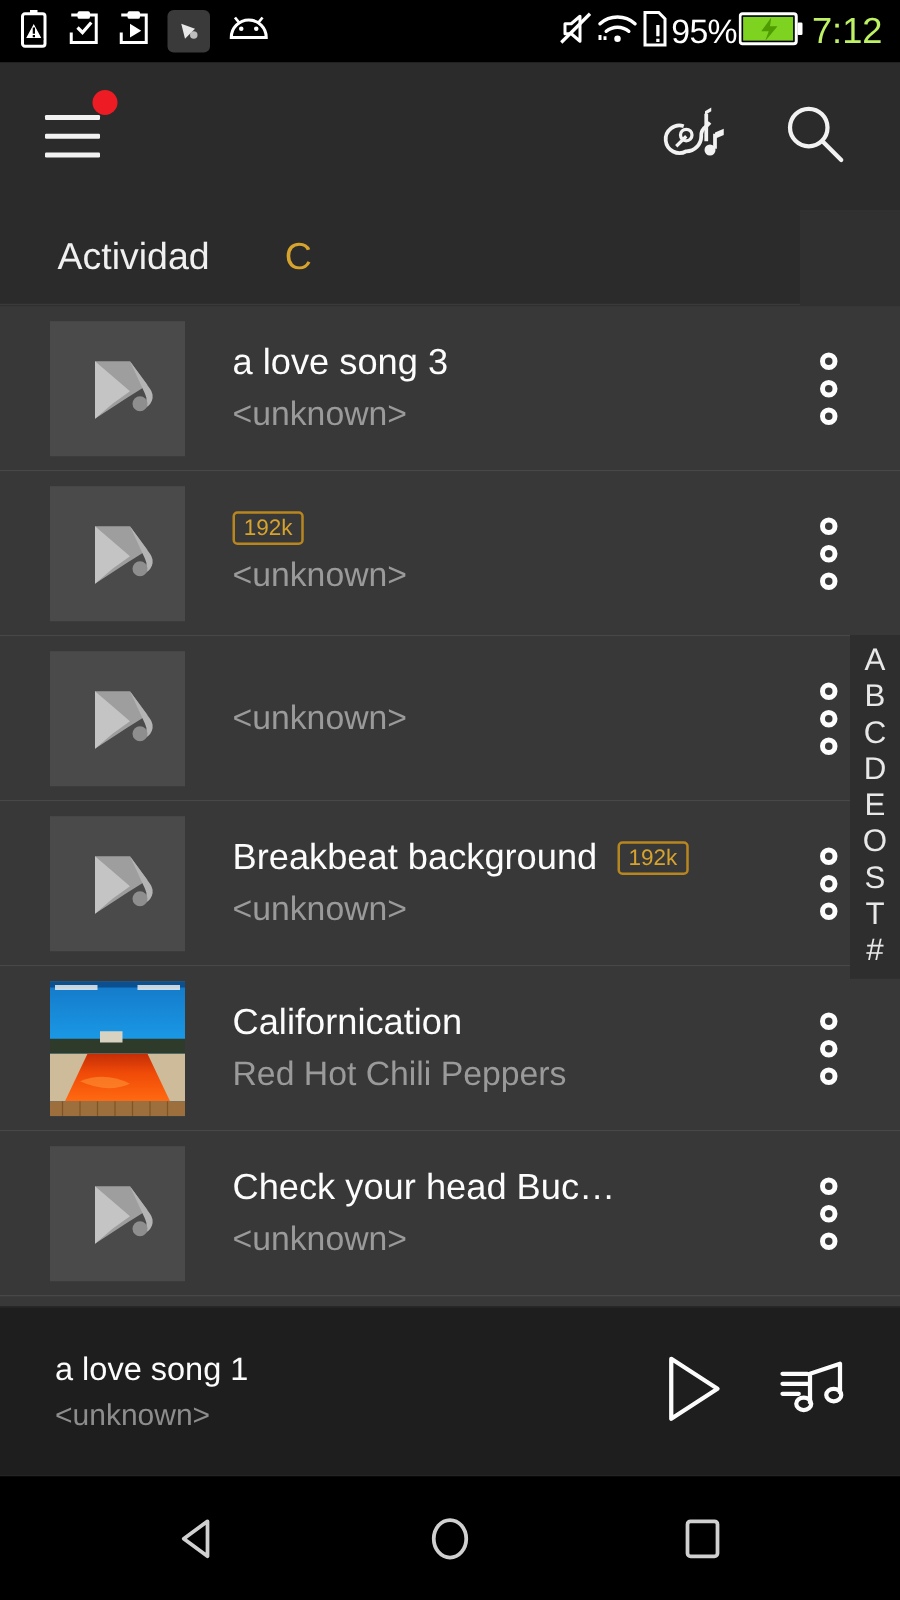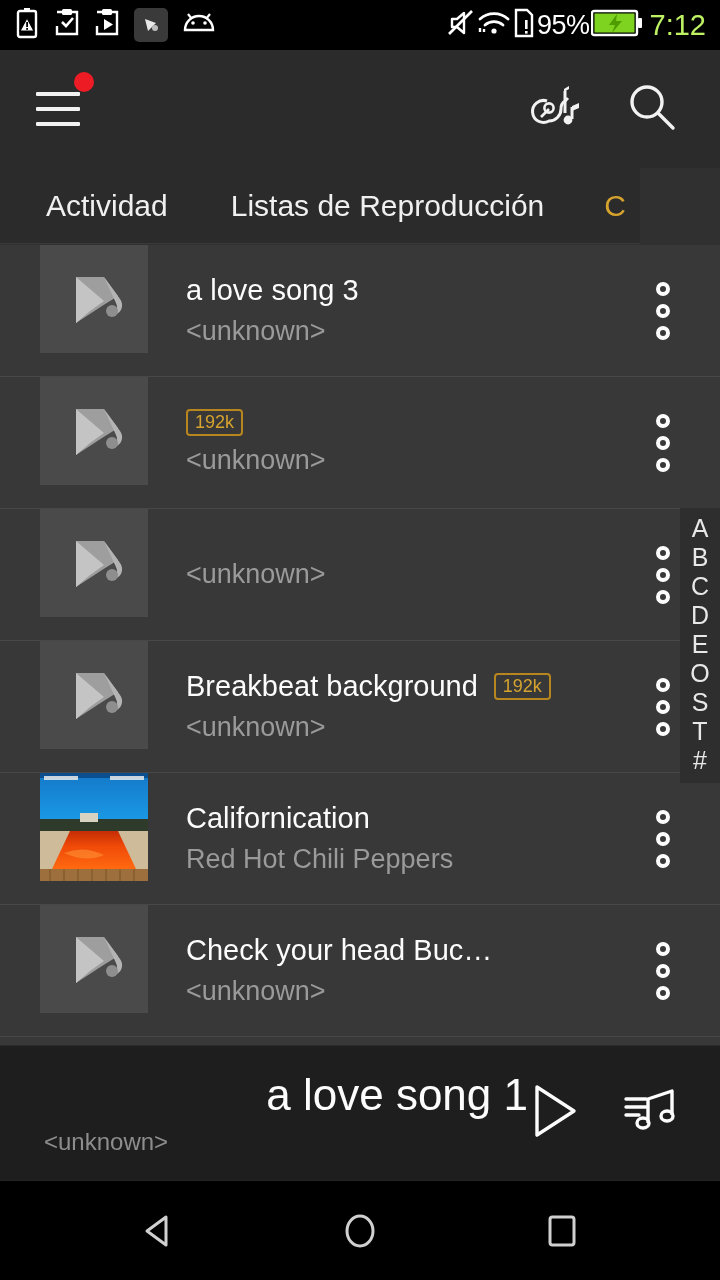--- a/index.html
+++ b/index.html
@@ -94,21 +94,21 @@
   
   #song-list {
     position:absolute; top:245px; left:0;
     width:720px; height:800px;
     background:#383838;
     overflow:hidden;
   }
   .song-row {
     position:relative;
     height:132px;
-    display:flex; 
+    display:flex; align-items:center;
     border-bottom:1px solid #484848;
     background:#383838;
   }
   .art {
     width:108px; height:108px;
     margin-left:40px;
     flex:0 0 auto;
     background:#4a4a4a;
     overflow:hidden;
     position:relative;
@@ -181,21 +181,21 @@
     width:720px; height:135px;
     background:#1e1e1e;
     display:flex; align-items:center;
     border-top:1px solid #2a2a2a;
   }
   #np-texts {
     margin-left:44px;
     display:flex; flex-direction:column; gap:8px;
     flex:1 1 auto; min-width:0;
   }
-  #np-title { color:#fcfcfc; font-size:44px; white-space:nowrap;text-align:right; }
+  #np-title { color:#fcfcfc; font-size:26px; white-space:nowrap; }
   #np-artist { color:#8d8d8d; font-size:24px; white-space:nowrap; }
   #np-actions {
     display:flex; align-items:center; gap:42px;
     margin-right:42px; flex:0 0 auto;
   }
 
   
   #nav-bar {
     position:absolute; top:1180px; left:0;
     width:720px; height:100px;
@@ -314,21 +314,20 @@
         <svg width="56" height="56" viewBox="0 0 56 56">
           <circle cx="23" cy="23" r="15" fill="none" stroke="#f2f2f2" stroke-width="3.4"></circle>
           <line x1="34" y1="34" x2="49" y2="49" stroke="#f2f2f2" stroke-width="3.4" stroke-linecap="round"></line>
         </svg>
       </span>
     </div>
   </div>
 
   <div id="tab-bar">
     <div class="tab" id="tab-actividad">Actividad</div>
-    <div class="tab" id="tab-listas">Listas de Reproducción</div>
     <div class="tab" id="tab-partial">C</div>
   </div>
 
   <div id="song-list">
 
     <div class="song-row">
       <div class="art">
         <svg width="108" height="108" viewBox="0 0 108 108">
           <rect width="108" height="108" fill="#4a4a4a"></rect>
           <path d="M36 32 h28 l14 19 l-16 10 l-26 17 z" fill="#9e9e9e"></path>

